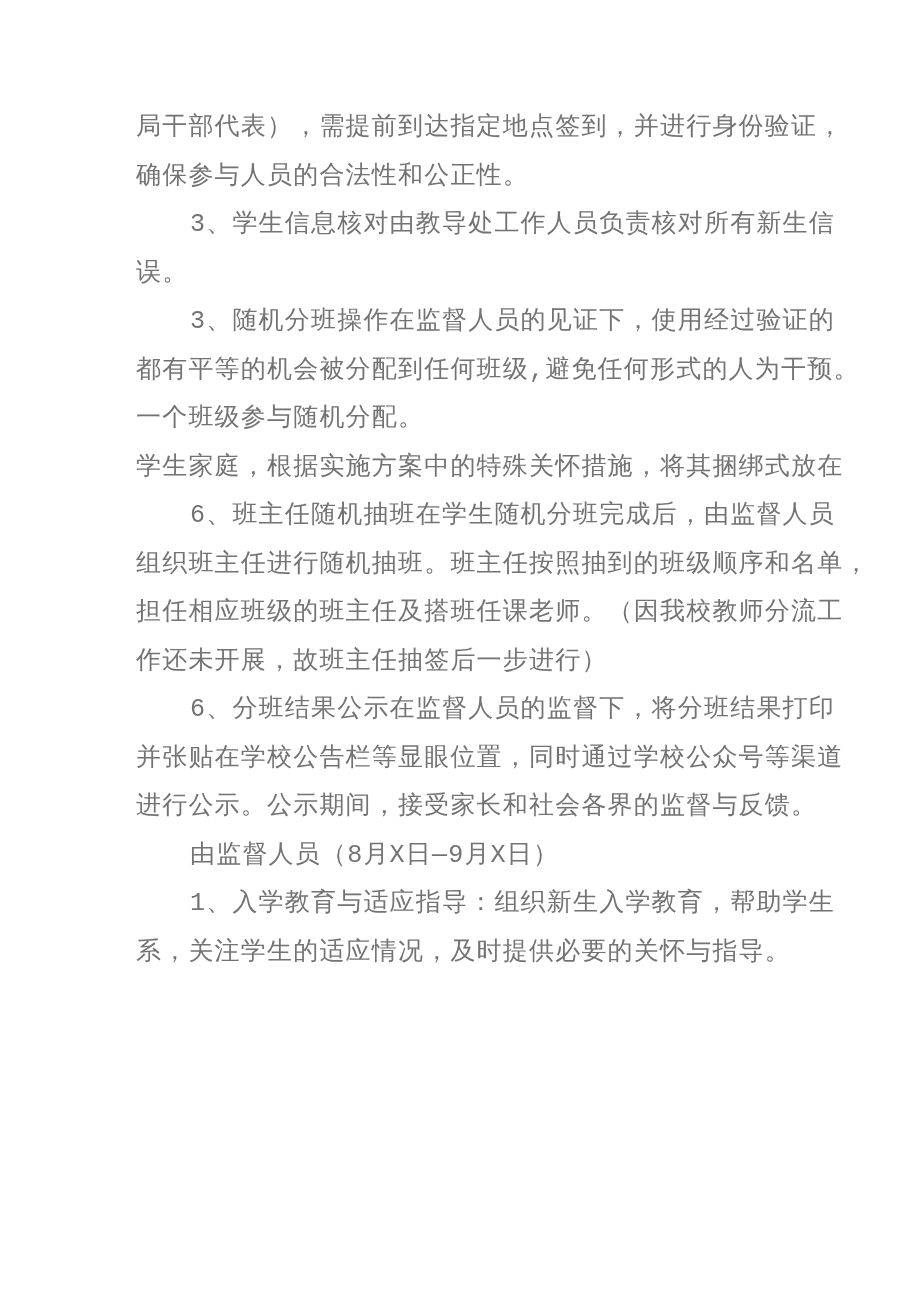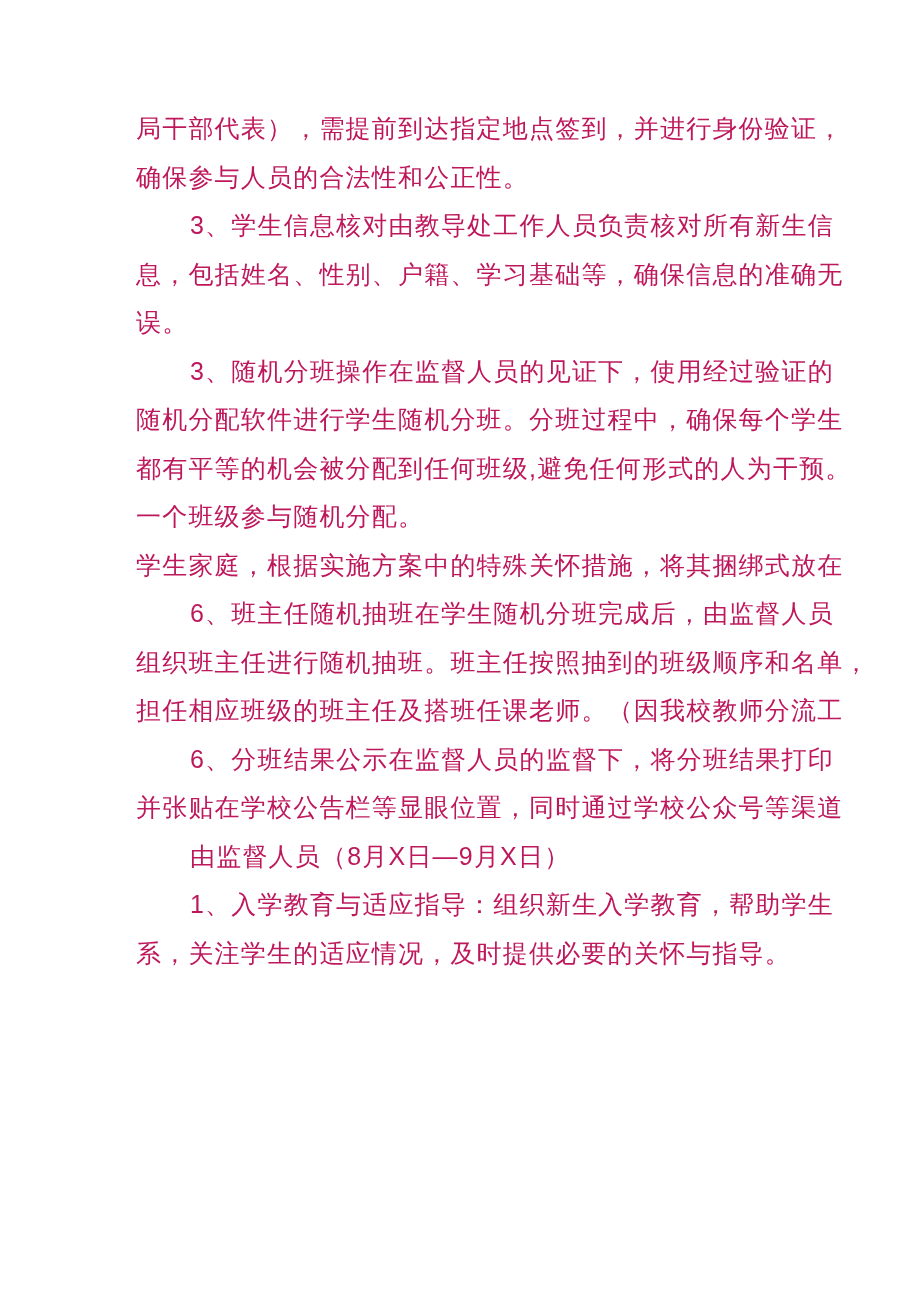--- a/index.html
+++ b/index.html
@@ -2,47 +2,47 @@
 <html><head>
   <meta charset="utf-8">
   <style>
     html, body { margin: 0; padding: 0; background: #ffffff; }
     body { width: 920px; height: 1301px; position: relative; overflow: hidden; }
     .page {
       position: absolute;
       left: 136px;
       top: 104px;
       width: 676px;
-      font-family: Liberation Sans, sans-serif;
+      font-family: Liberation Mono, monospace;
       font-size: 25px;
-      color: #be185d;
+      color: #737373;
     }
     .line {
       height: 48.5px;
       line-height: 48.5px;
       white-space: nowrap;
       letter-spacing: 1.2px;
     }
     .indent { padding-left: 54px; }
   </style>
 </head>
 <body>
 
 <div class="page">
   <div class="line">局干部代表），需提前到达指定地点签到，并进行身份验证，</div>
   <div class="line">确保参与人员的合法性和公正性。</div>
   <div class="line indent">3、学生信息核对由教导处工作人员负责核对所有新生信</div>
-  <div class="line">息，包括姓名、性别、户籍、学习基础等，确保信息的准确无</div>
   <div class="line">误。</div>
   <div class="line indent">3、随机分班操作在监督人员的见证下，使用经过验证的</div>
-  <div class="line">随机分配软件进行学生随机分班。分班过程中，确保每个学生</div>
   <div class="line">都有平等的机会被分配到任何班级,避免任何形式的人为干预。</div>
   <div class="line">一个班级参与随机分配。</div>
   <div class="line">学生家庭，根据实施方案中的特殊关怀措施，将其捆绑式放在</div>
   <div class="line indent">6、班主任随机抽班在学生随机分班完成后，由监督人员</div>
   <div class="line">组织班主任进行随机抽班。班主任按照抽到的班级顺序和名单，</div>
   <div class="line">担任相应班级的班主任及搭班任课老师。（因我校教师分流工</div>
+  <div class="line">作还未开展，故班主任抽签后一步进行）</div>
   <div class="line indent">6、分班结果公示在监督人员的监督下，将分班结果打印</div>
   <div class="line">并张贴在学校公告栏等显眼位置，同时通过学校公众号等渠道</div>
+  <div class="line">进行公示。公示期间，接受家长和社会各界的监督与反馈。</div>
   <div class="line indent">由监督人员（8月X日—9月X日）</div>
   <div class="line indent">1、入学教育与适应指导：组织新生入学教育，帮助学生</div>
   <div class="line">系，关注学生的适应情况，及时提供必要的关怀与指导。</div>
 </div>
 
 </body></html>

